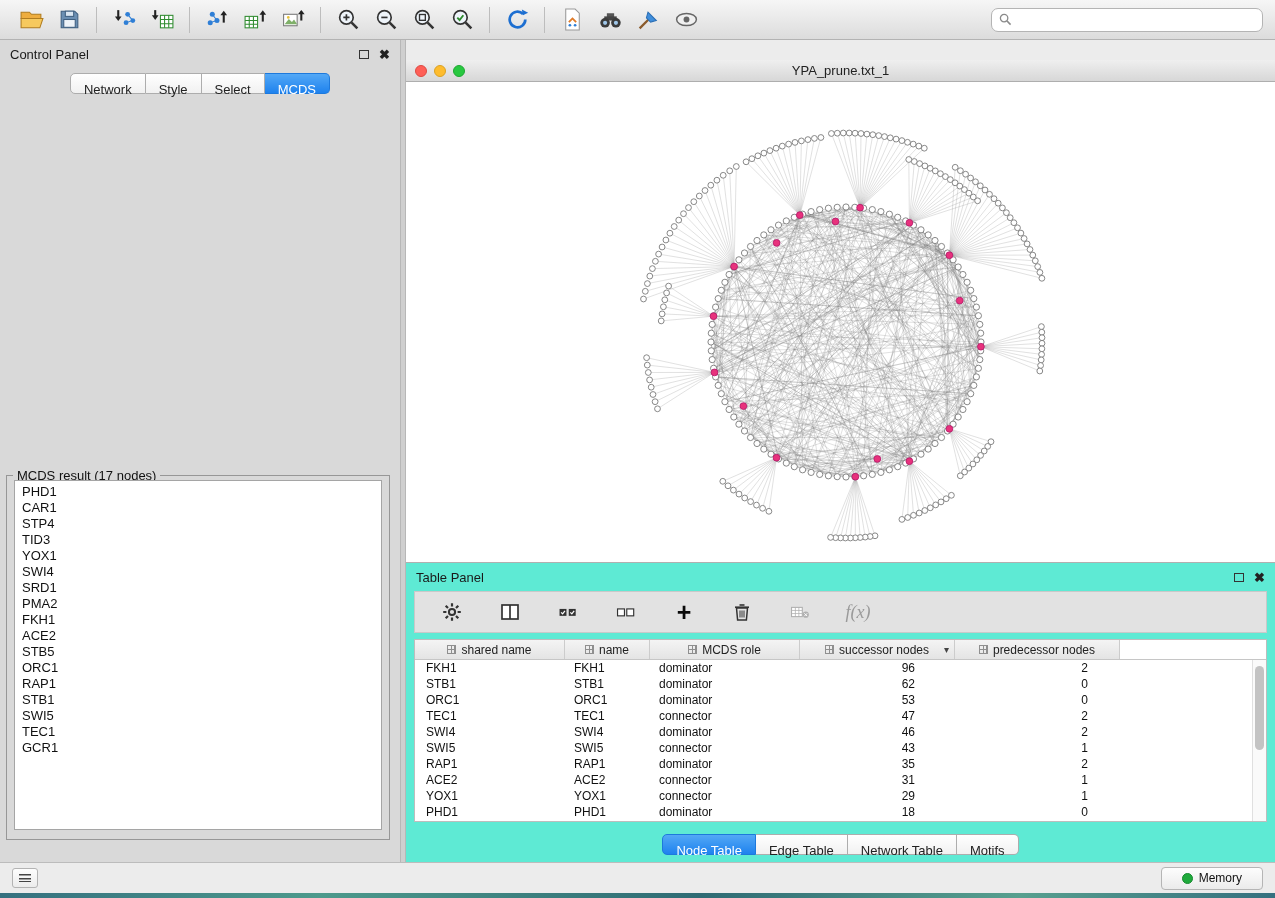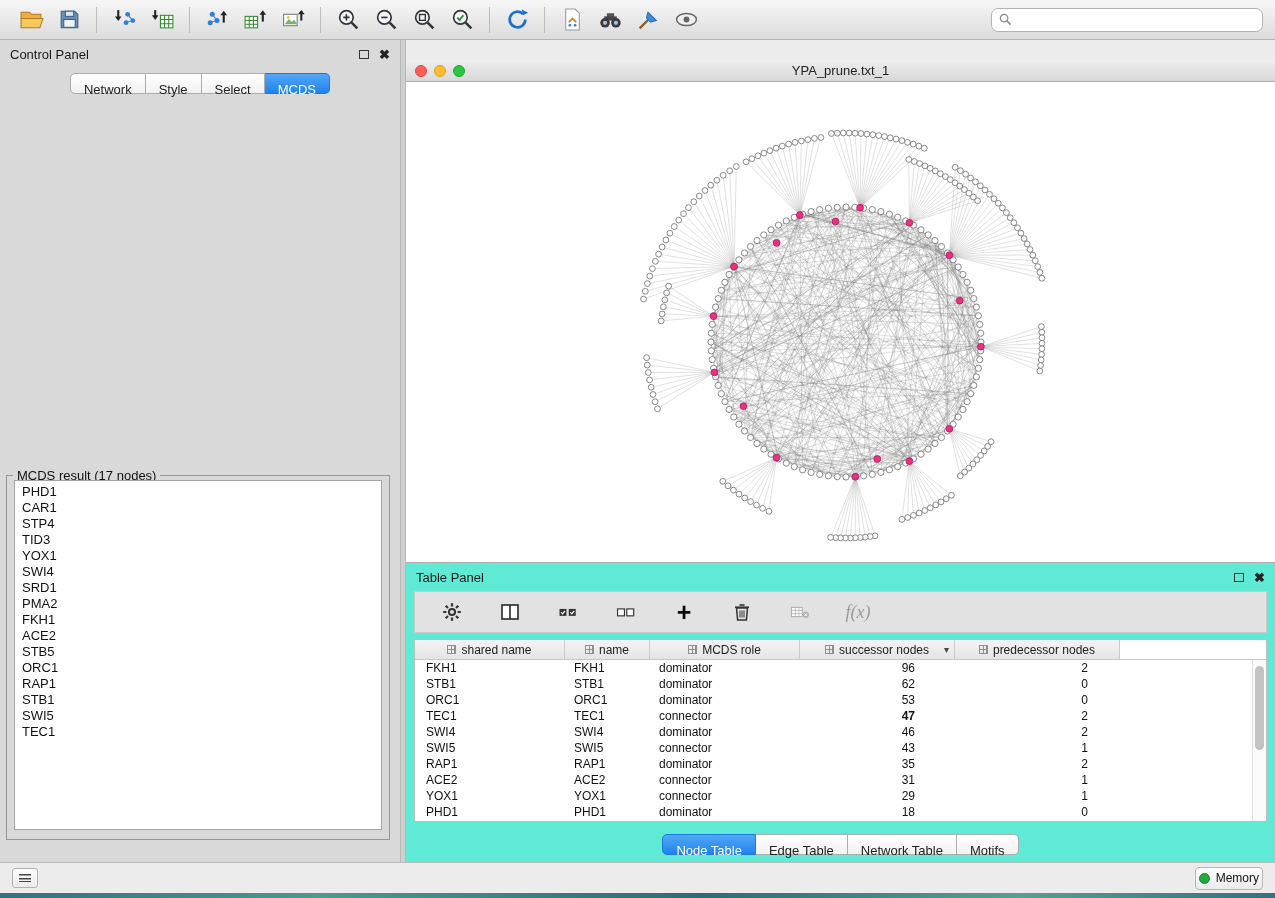--- a/index.html
+++ b/index.html
@@ -113,21 +113,21 @@
   .statusbar { position:absolute; left:0; right:0; bottom:5px; height:31px;
     background:#ececec; border-top:1px solid #bcbcbc; display:flex; align-items:center;
     padding:0 12px; }
   .list-btn { width:26px; height:20px; background:linear-gradient(#fdfdfd,#ececec);
     border:1px solid #b3b3b3; border-radius:3px; display:flex; align-items:center; justify-content:center; }
   .list-btn .lines { width:12px; height:8px;
     background:linear-gradient(#444,#444) 0 0/100% 1.5px no-repeat,
       linear-gradient(#444,#444) 0 3.5px/100% 1.5px no-repeat,
       linear-gradient(#444,#444) 0 7px/100% 1.5px no-repeat; }
   .memory-btn { margin-left:auto; height:23px; display:flex; align-items:center; gap:6px;
-    padding:0 3px; border:1px solid #b5b5b5; border-radius:4px;
+    padding:0 20px; border:1px solid #b5b5b5; border-radius:4px;
     background:linear-gradient(#fdfdfd,#ebebeb); font-size:12px; color:#111;
     font-family:"Liberation Sans",sans-serif; }
   .mem-dot { width:11px; height:11px; border-radius:50%; background:#1faa3c; border:1px solid #158a2e; }
   .wallpaper { position:absolute; left:0; right:0; bottom:0; height:5px;
     background:linear-gradient(90deg,#35707f,#4d9a8c 25%,#2f6b74 55%,#58a08f 80%,#35707f); }
 </style>
 </head>
 <body>
 
 <div class="toolbar">
@@ -293,20 +293,21 @@
           <div class="mcds-item">SRD1</div>
           <div class="mcds-item">PMA2</div>
           <div class="mcds-item">FKH1</div>
           <div class="mcds-item">ACE2</div>
           <div class="mcds-item">STB5</div>
           <div class="mcds-item">ORC1</div>
           <div class="mcds-item">RAP1</div>
           <div class="mcds-item">STB1</div>
           <div class="mcds-item">SWI5</div>
           <div class="mcds-item">TEC1</div>
+          <div class="mcds-item">GCR1</div>
         </div>
     </fieldset>
   </div>
 </div>
 <div class="splitter"></div>
 
 <div class="network-window">
   <div class="net-titlebar">
     <div class="traffic">
       <span class="light red"></span>
@@ -1306,21 +1307,21 @@
           <div class="td c0" style="width: 150px;">ORC1</div>
           <div class="td c1" style="width: 85px;">ORC1</div>
           <div class="td c2" style="width: 150px;">dominator</div>
           <div class="td c3" style="width: 155px;">53</div>
           <div class="td c4" style="width: 165px;">0</div>
         </div>
         <div class="tr">
           <div class="td c0" style="width: 150px;">TEC1</div>
           <div class="td c1" style="width: 85px;">TEC1</div>
           <div class="td c2" style="width: 150px;">connector</div>
-          <div class="td c3" style="width: 155px; font-weight: bold;">47</div>
+          <div class="td c3" style="width: 155px;">47</div>
           <div class="td c4" style="width: 165px;">2</div>
         </div>
         <div class="tr">
           <div class="td c0" style="width: 150px;">SWI4</div>
           <div class="td c1" style="width: 85px;">SWI4</div>
           <div class="td c2" style="width: 150px;">dominator</div>
           <div class="td c3" style="width: 155px;">46</div>
           <div class="td c4" style="width: 165px;">2</div>
         </div>
         <div class="tr">

